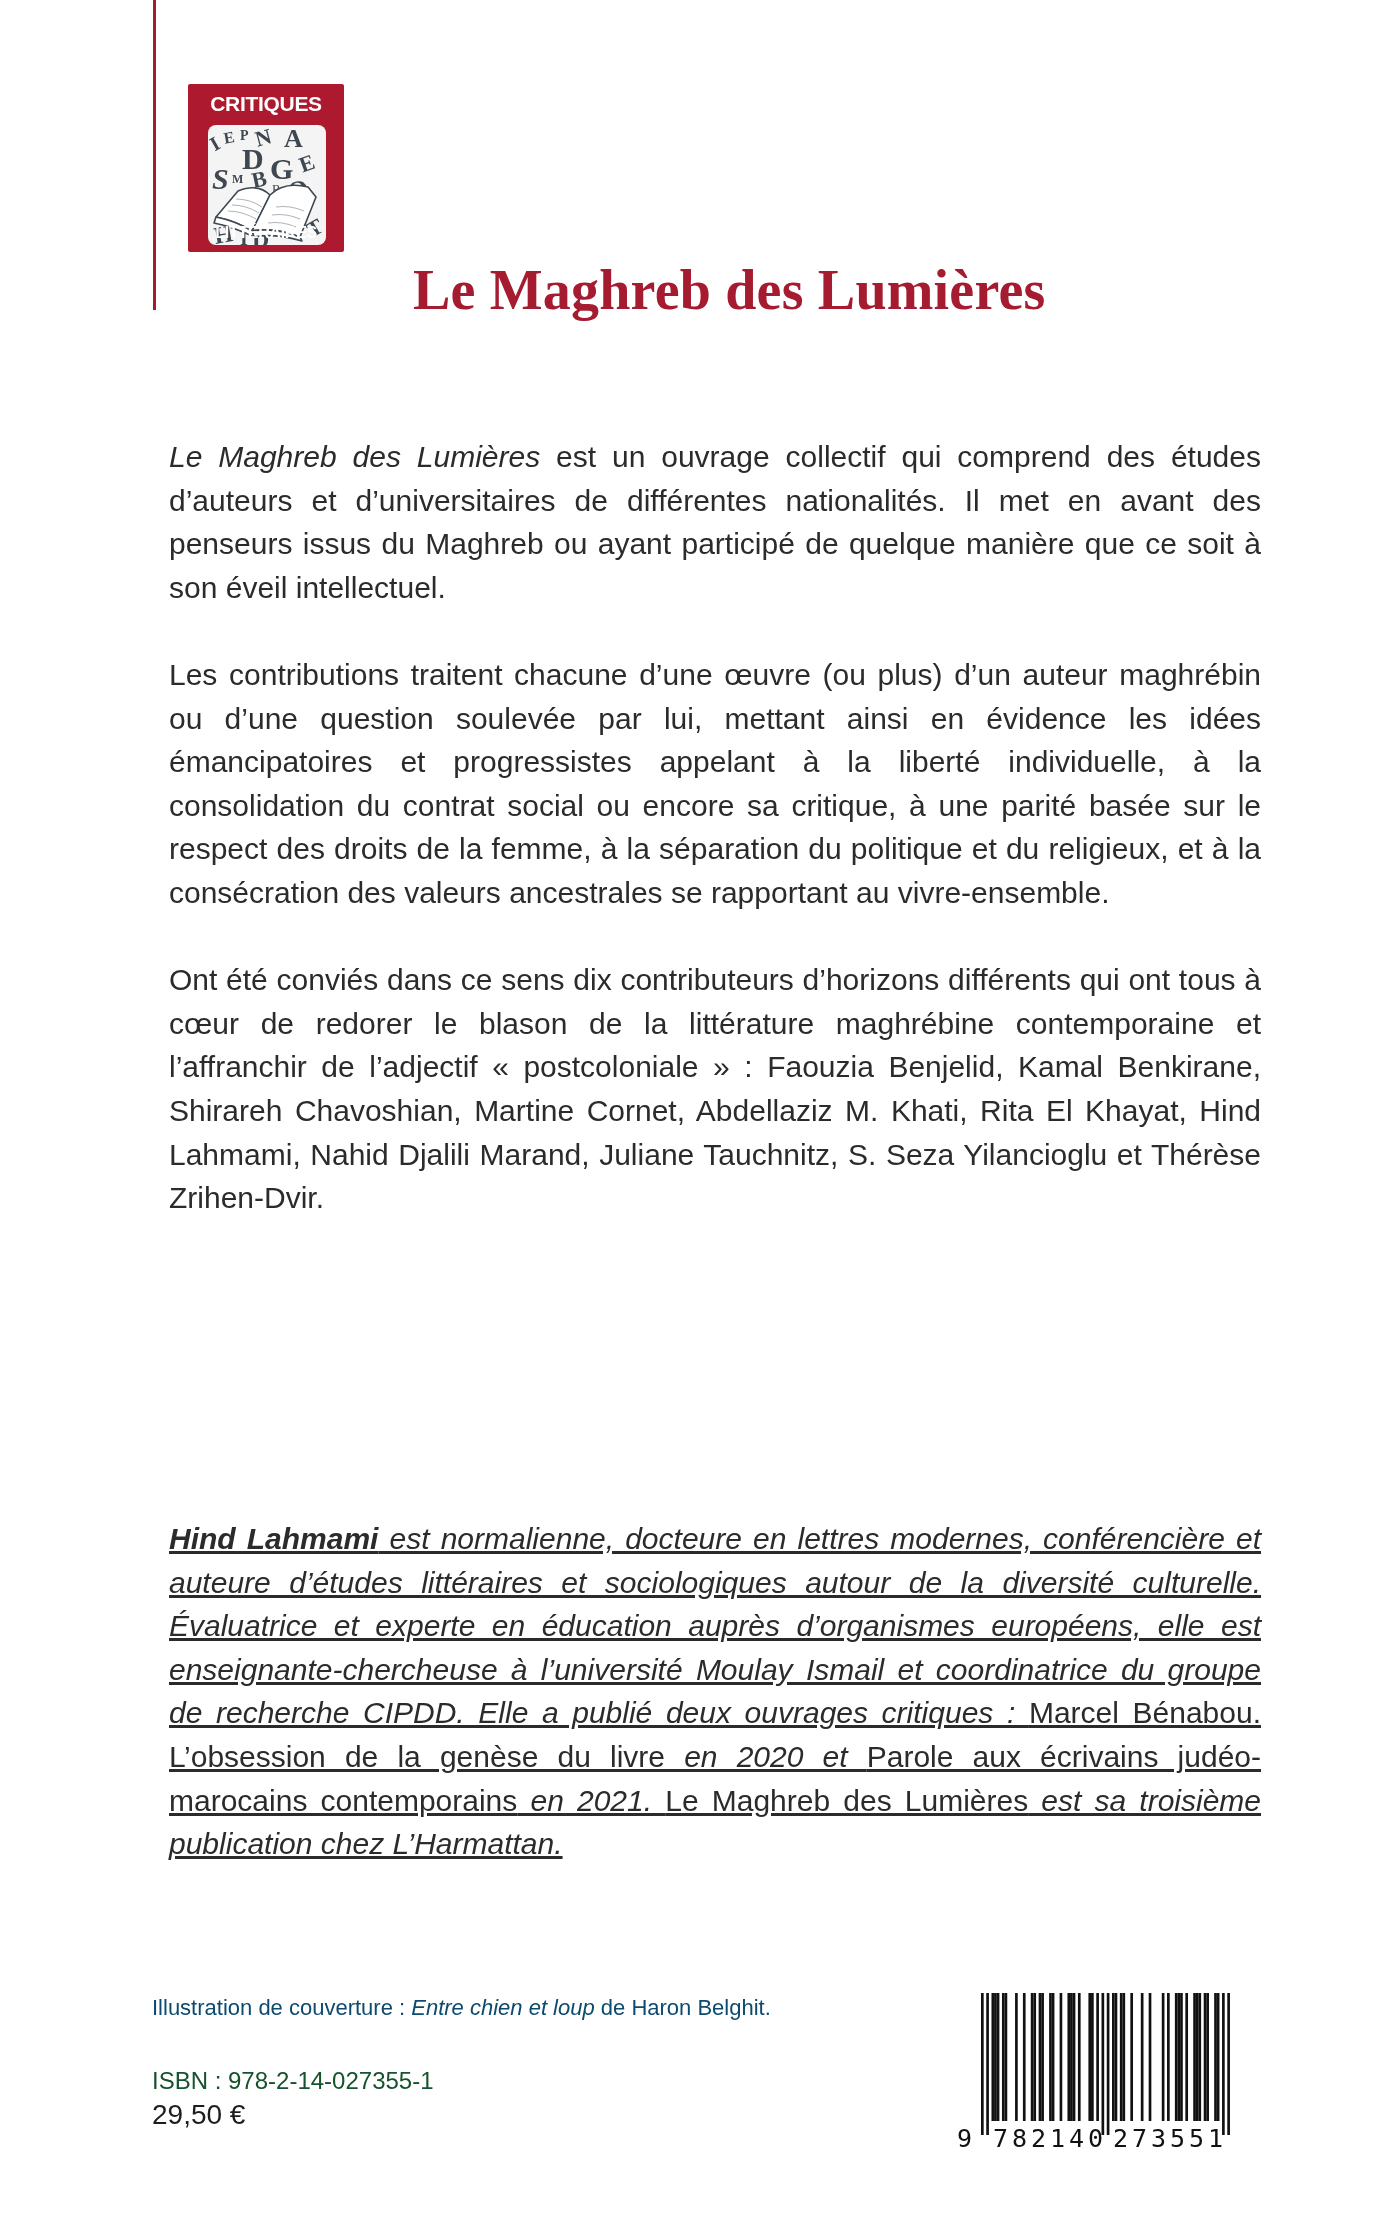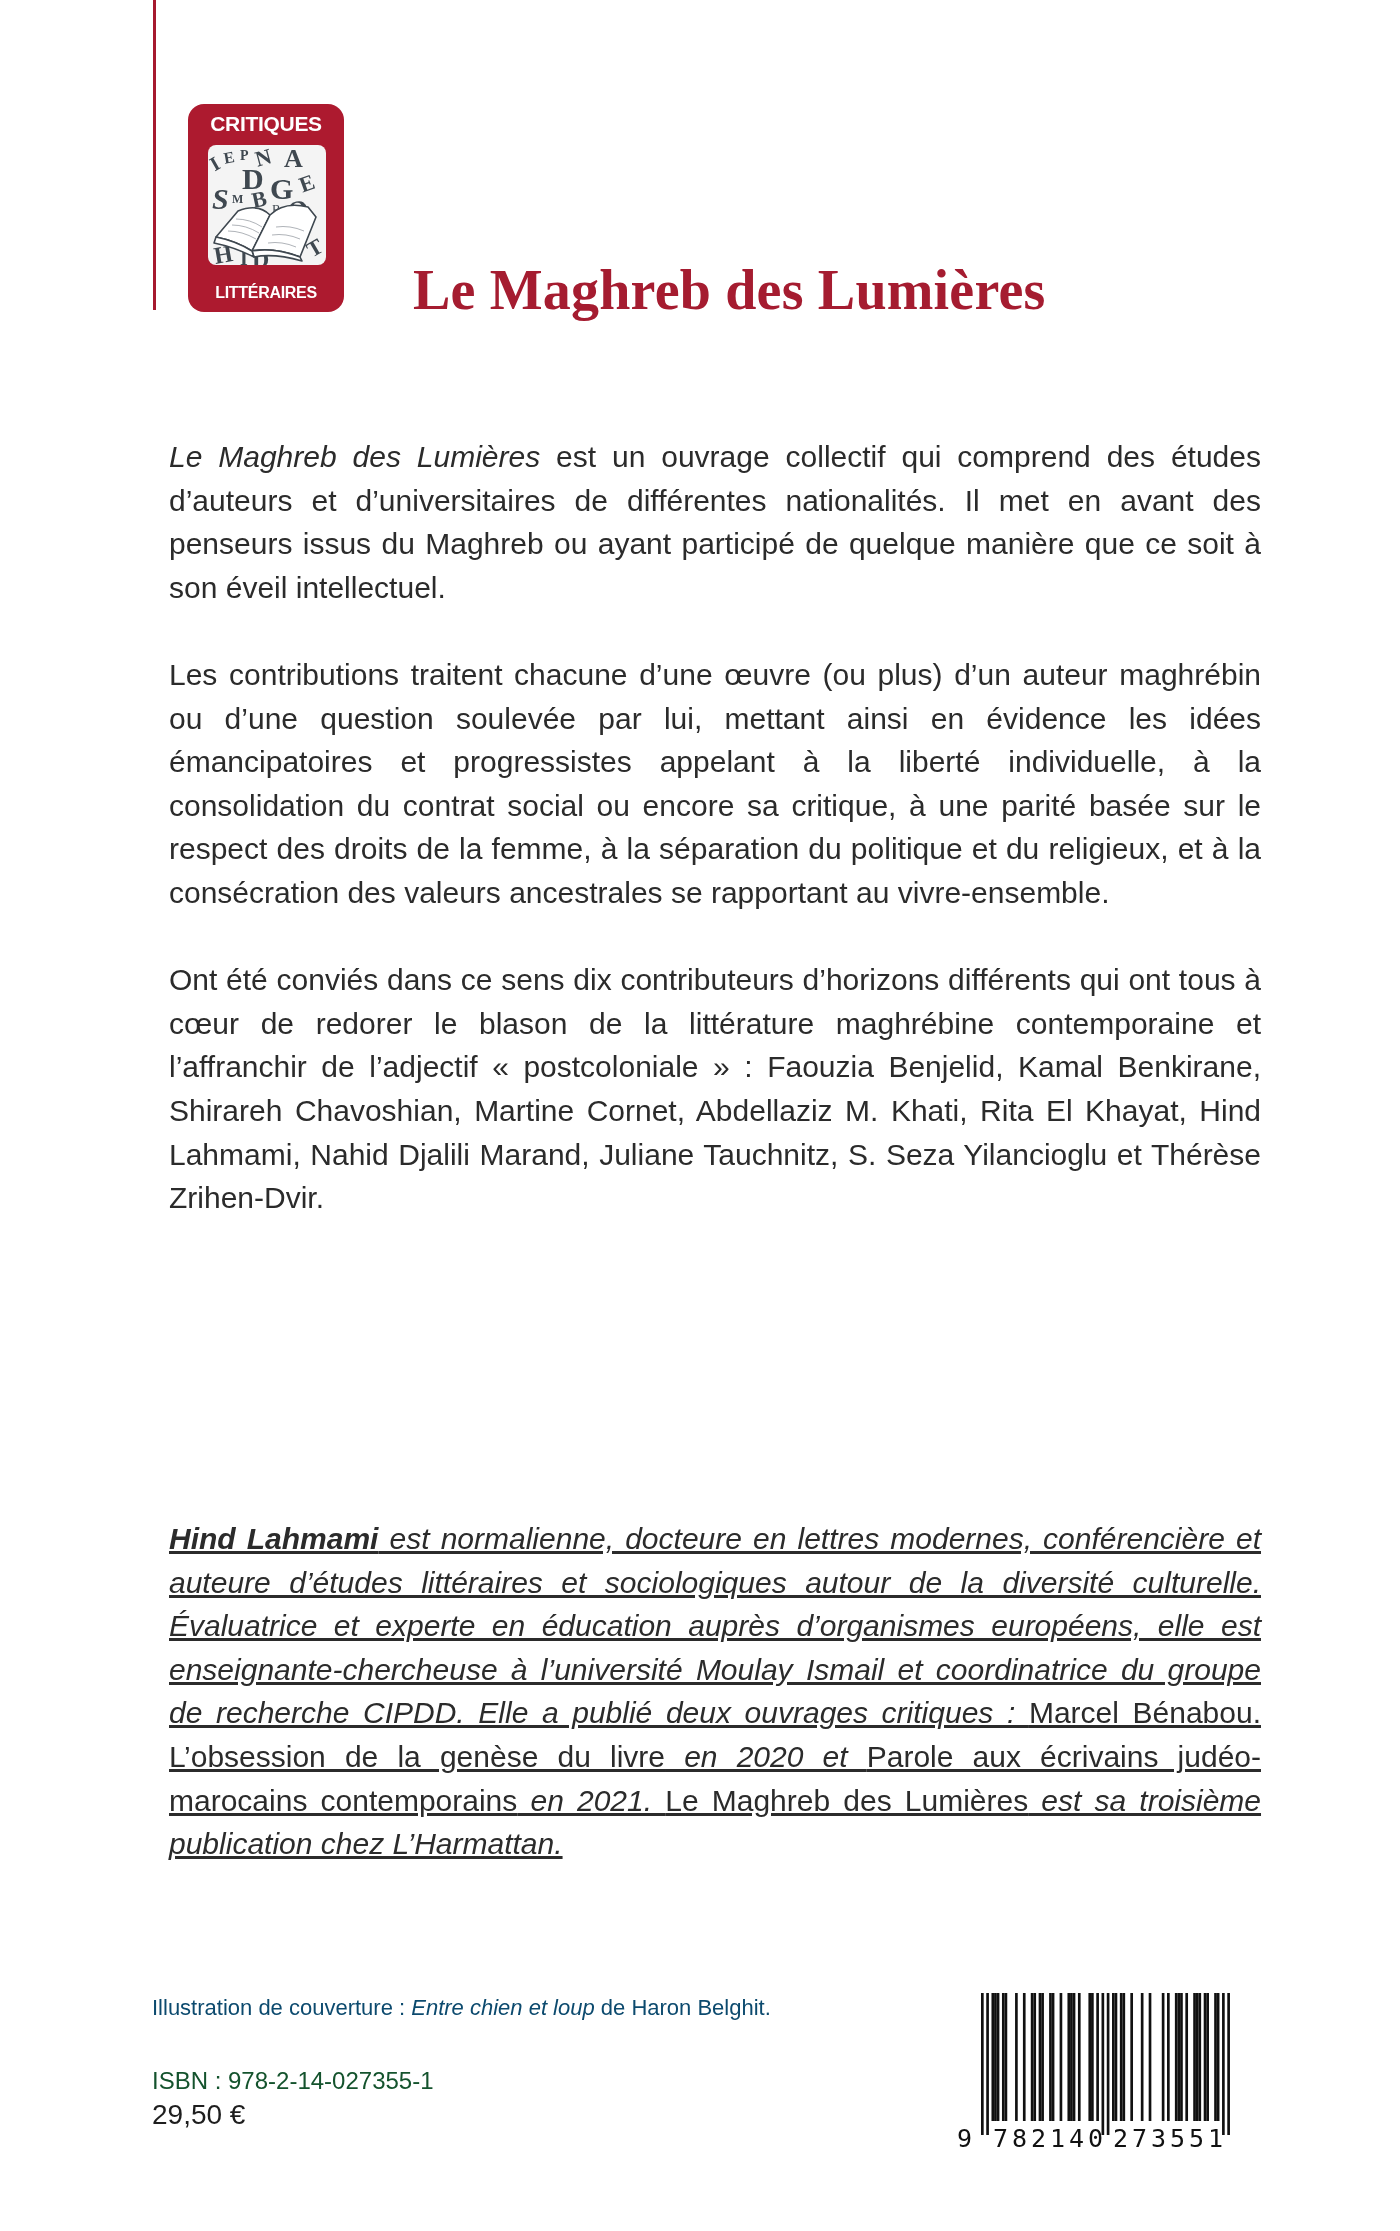--- a/index.html
+++ b/index.html
@@ -1,20 +1,20 @@
 <!DOCTYPE html>
 <html><head>
 <meta charset="utf-8">
 <style>
   html, body { margin:0; padding:0; background:#ffffff; }
   body { width:1400px; height:2231px; position:relative; overflow:hidden;
          font-family:"Liberation Sans", sans-serif; color:#2b2b2b; }
   .red-rule { position:absolute; left:153px; top:0; width:3px; height:310px; background:#a6192e; }
-  .logo { position:absolute; left:188px; top:104px; width:156px; height:208px;
-          background:#ad1a2f; border-radius:16px; }
+  .logo { position:absolute; left:188px; top:84px; width:156px; height:168px;
+          background:#ad1a2f; border-radius:2px; }
   .logo .word { position:absolute; left:0; right:0; text-align:center; color:#fff;
                 font-family:"Liberation Sans", sans-serif; font-weight:bold;
                 font-size:21px; letter-spacing:-0.3px; }
   .logo .w-top { top:8px; }
   .logo .w-bot { bottom:10px; font-size:16px; }
   .logo .pic { position:absolute; left:20px; top:41px; width:118px; height:120px;
                background:#f4f4f4; border-radius:8px; overflow:hidden; }
   .title { position:absolute; left:413px; top:258px; margin:0;
            font-family:"Liberation Serif", serif; font-weight:bold; font-size:56px;
            color:#a51c30; white-space:nowrap; letter-spacing:0.2px; }

